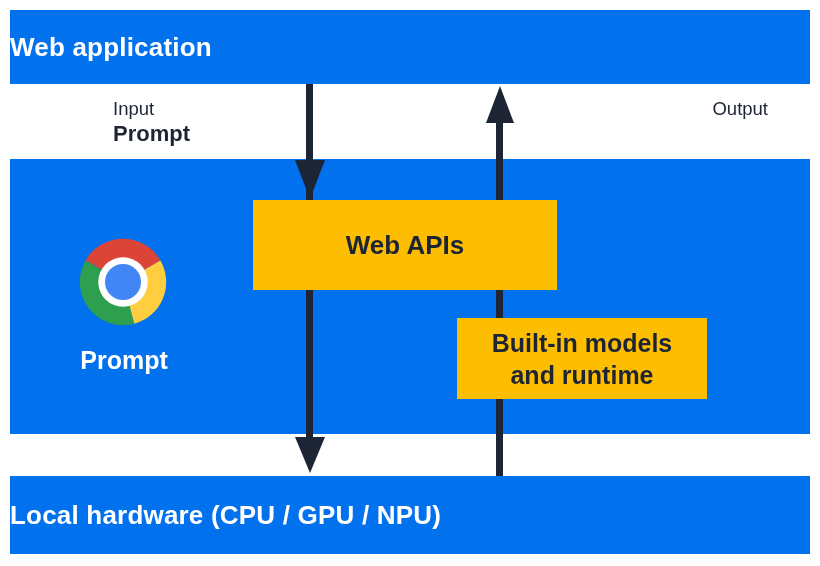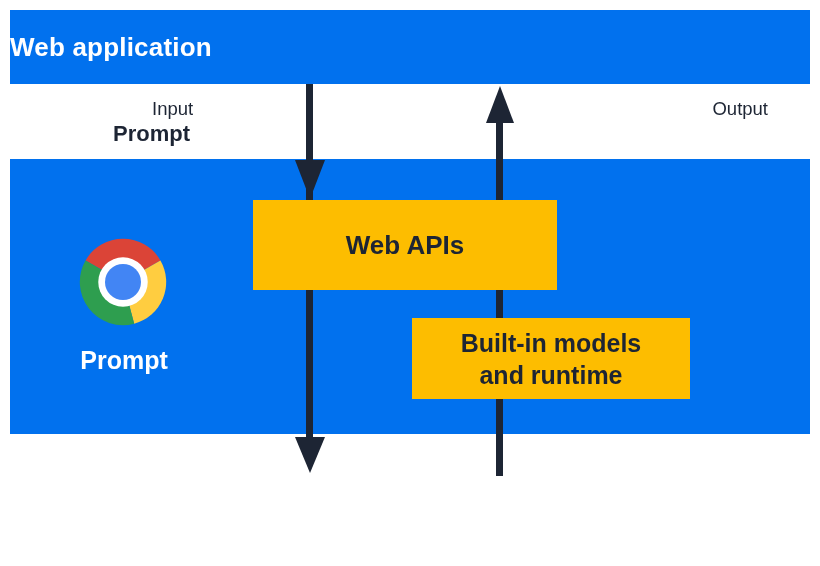--- a/index.html
+++ b/index.html
@@ -27,38 +27,38 @@
     color:var(--white-text);font-weight:700;font-size:26px;letter-spacing:0.2px;
   }
   .section{
     position:absolute;left:10px;top:159px;width:800px;height:275px;
     background:var(--blue);z-index:0;
   }
   
   .io-block{position:absolute;top:97px;z-index:1;}
   .io-left{left:113px;text-align:left;}
   .io-right{right:52px;text-align:right;}
-  .io-title{color:var(--ink);font-size:18.5px;font-weight:400;line-height:23px;margin-left:39px;}
+  .io-title{color:var(--ink);font-size:18.5px;font-weight:400;line-height:23px;}
   .io-value{color:var(--ink);font-size:22px;font-weight:700;line-height:27px;}
   
   .v-line{position:absolute;width:7px;background:var(--ink);z-index:2;}
   .down-line{left:306px;top:84px;height:354px;}
   .up-line{left:496px;top:120px;height:356px;}
   .head{position:absolute;width:0;height:0;z-index:2;}
   .head-down-mid{left:295px;top:160px;border-left:15px solid transparent;border-right:15px solid transparent;border-top:39px solid var(--ink);}
   .head-down-bottom{left:295px;top:437px;border-left:15px solid transparent;border-right:15px solid transparent;border-top:36px solid var(--ink);}
   .head-up-top{left:486px;top:86px;border-left:14px solid transparent;border-right:14px solid transparent;border-bottom:37px solid var(--ink);}
   
   .ybox{
     position:absolute;background:var(--yellow);z-index:3;
     display:flex;align-items:center;justify-content:center;text-align:center;
     color:var(--ink);font-weight:700;
   }
   .ybox-webapis{left:253px;top:200px;width:304px;height:90px;font-size:26px;}
-  .ybox-builtin{left:412px;top:318px;width:278px;height:81px;font-size:25px;line-height:32px;}
+  .ybox-builtin{left:457px;top:318px;width:250px;height:81px;font-size:25px;line-height:32px;}
   .ybox-builtin .wrap{width:215px;}
   
   .chrome{position:absolute;left:78px;top:237px;width:90px;height:90px;z-index:1;}
   .browser-label{
     position:absolute;left:44px;top:346px;width:160px;text-align:center;
     color:var(--white-text);font-size:25px;font-weight:700;z-index:1;
   }
 </style>
 </head>
 <body>
@@ -94,14 +94,17 @@
   </svg>
   <div class="browser-label">Prompt</div>
 
   <div class="ybox ybox-webapis">
     <span>Web APIs</span>
   </div>
   <div class="ybox ybox-builtin">
     <span class="wrap">Built-in models and runtime</span>
   </div>
 
+  <div class="band band-bottom">
+    <span class="band-label">Local hardware (CPU / GPU / NPU)</span>
+  </div>
 
 </div>
 
 </body></html>

